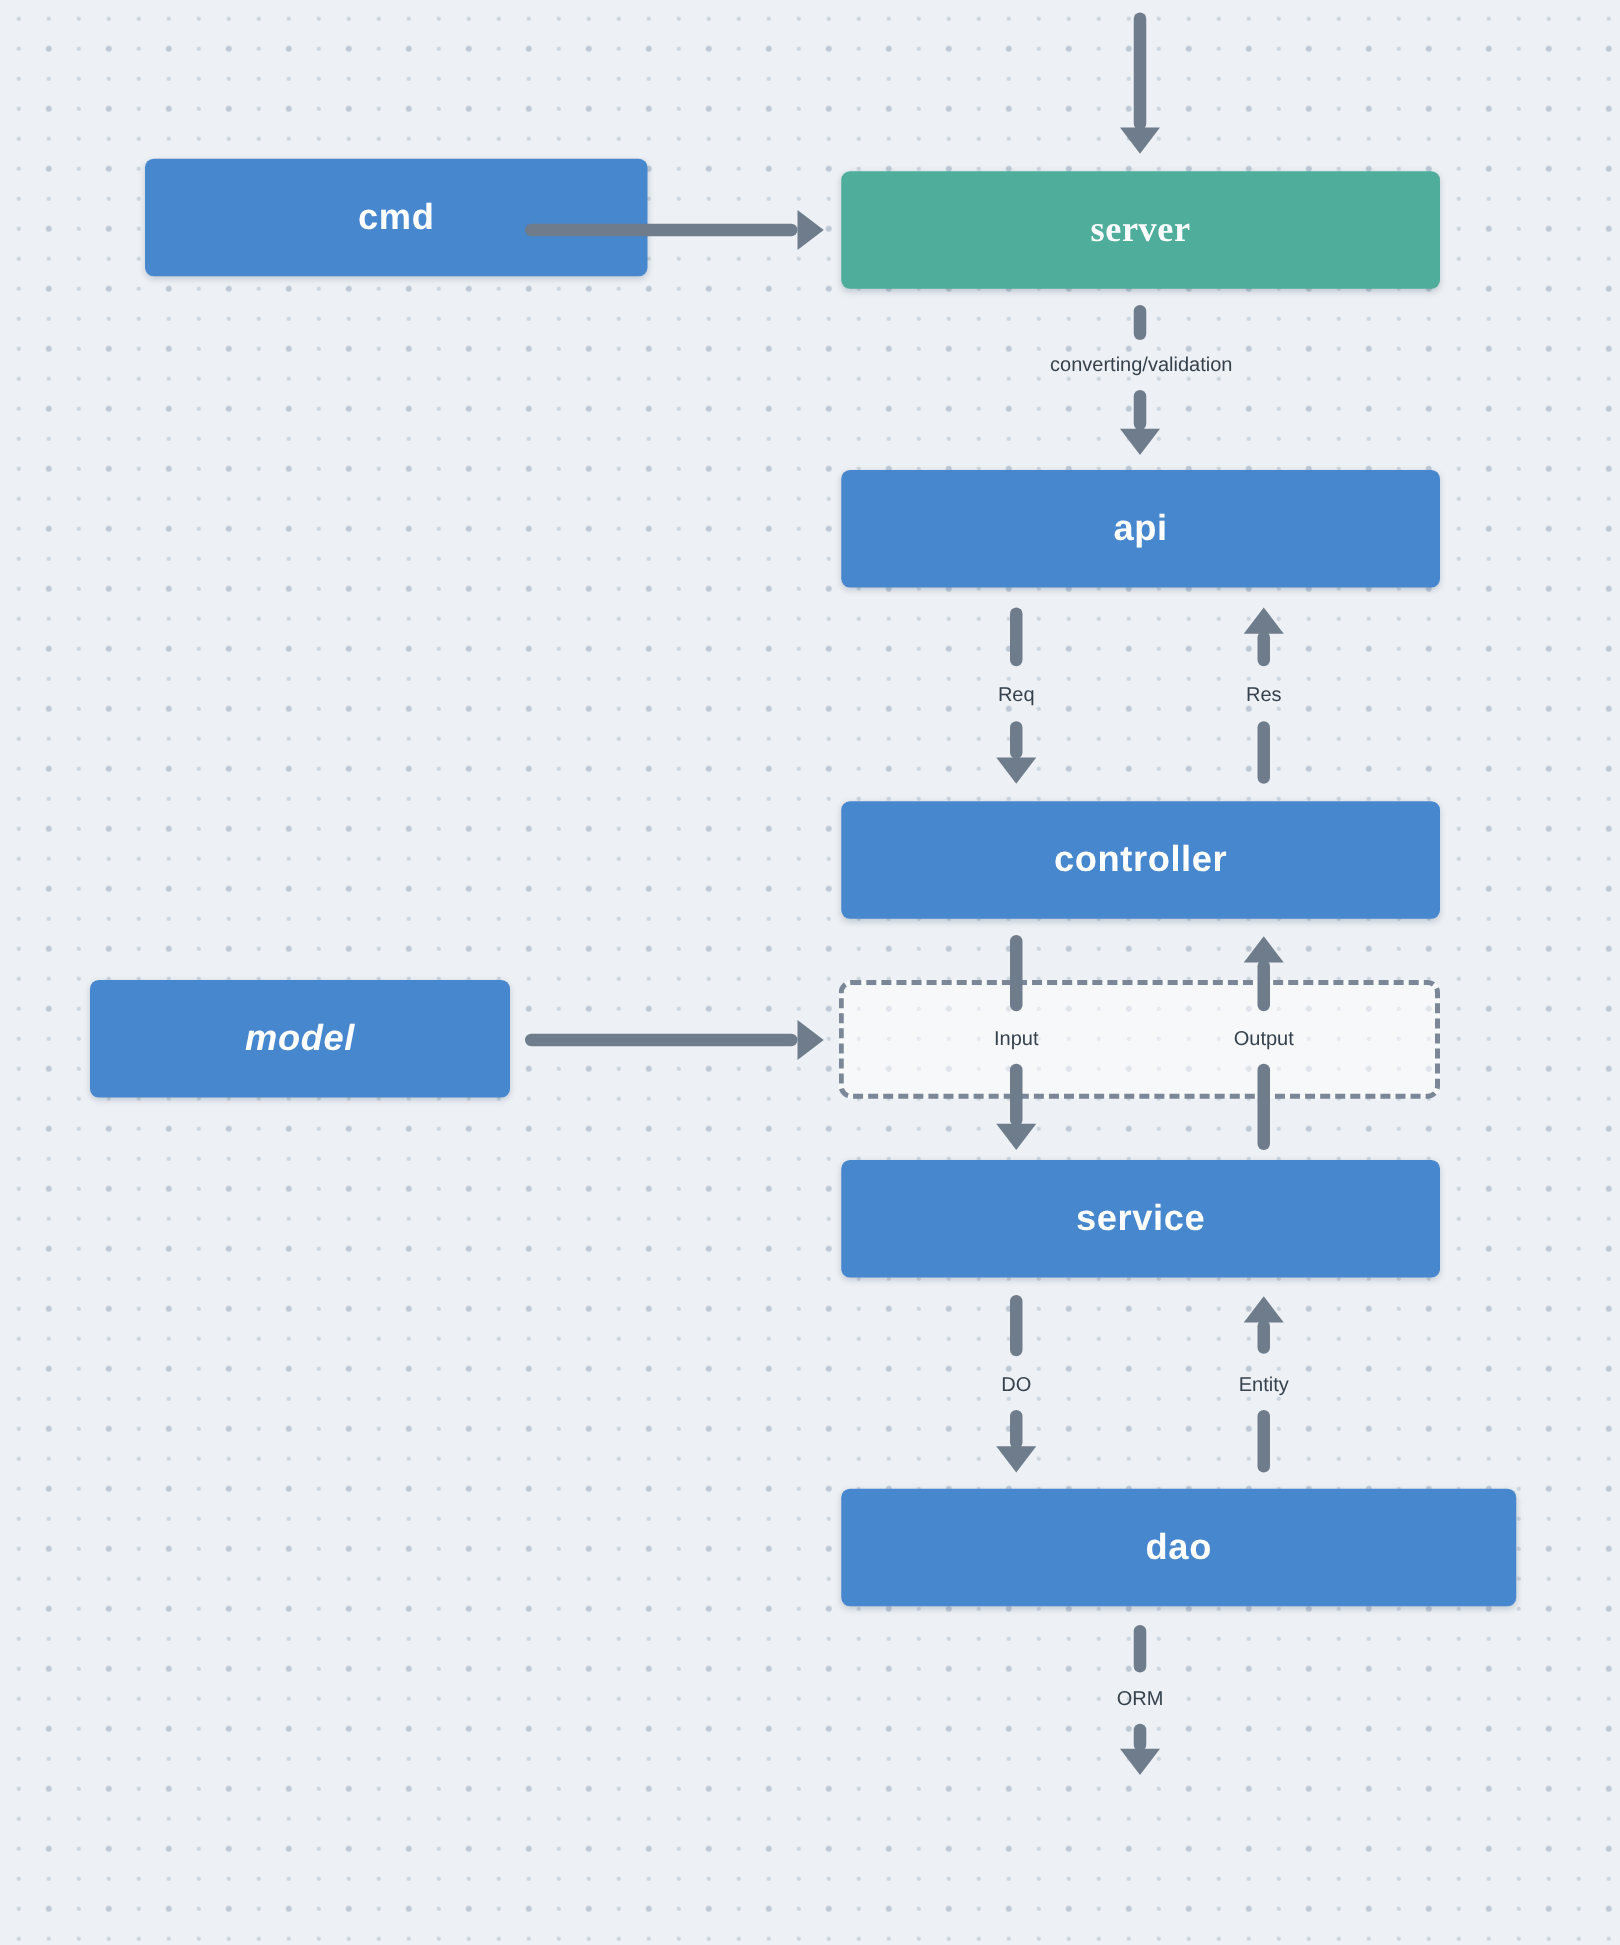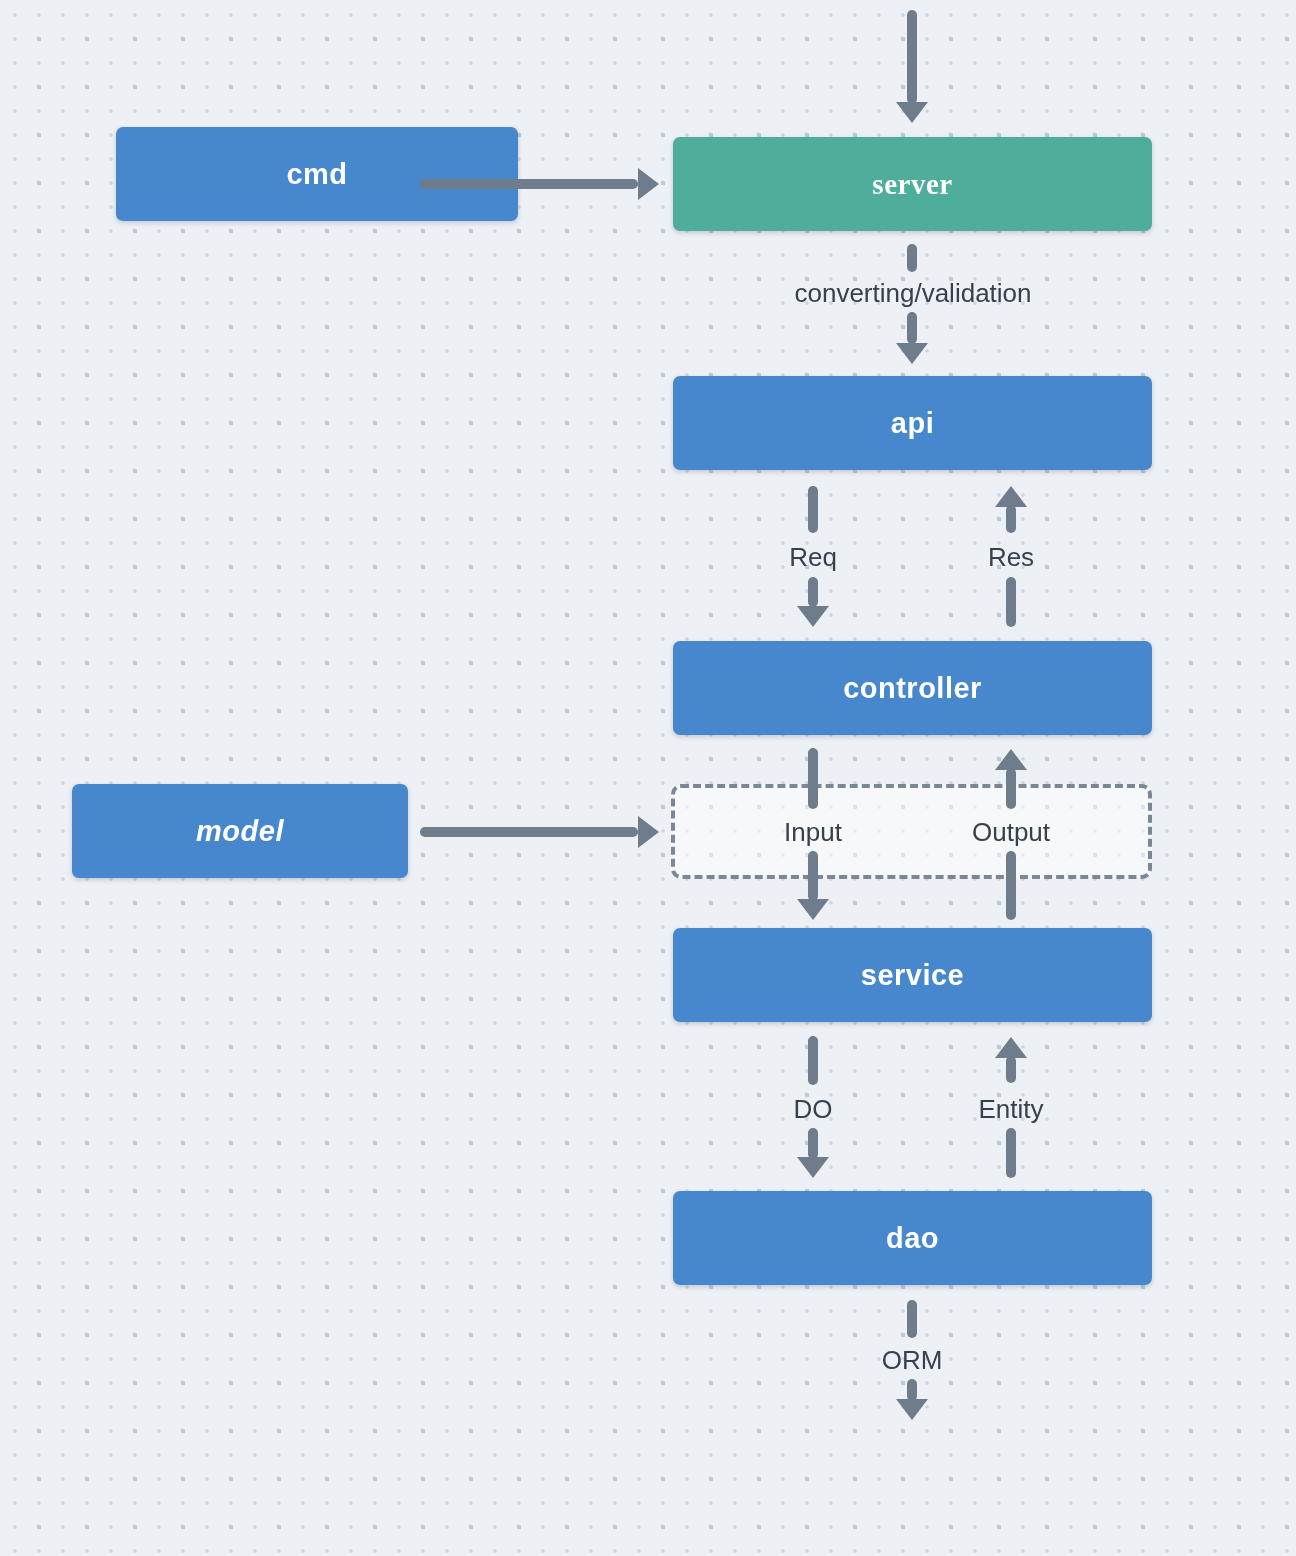--- a/index.html
+++ b/index.html
@@ -82,21 +82,21 @@
     position:absolute;
     width:0;height:0;
     border-top:16px solid transparent;
     border-bottom:16px solid transparent;
     border-left:21px solid var(--arrow);
     transform:translateY(-50%);
   }
   .edge-label{
     position:absolute;
     transform:translateX(-50%);
-    font-size:26px;
+    font-size:16px;
     line-height:28px;
     color:var(--edge-label-text);
     white-space:nowrap;
   }
   .boundary{
     position:absolute;
     left:671px; top:784px;
     width:481px; height:95px;
     box-sizing:border-box;
     border:4px dashed var(--boundary-border);
@@ -172,21 +172,21 @@
   <div class="vline" style="left:813px; top:1036px; height:49px;"></div>
   <div class="edge-label" style="left:813px; top:1095px;">DO</div>
   <div class="vline" style="left:813px; top:1128px; height:31px;"></div>
   <div class="head-down" style="left:813px; top:1157px;"></div>
 
   <div class="head-up" style="left:1011px; top:1037px;"></div>
   <div class="vline" style="left:1011px; top:1056px; height:27px;"></div>
   <div class="edge-label" style="left:1011px; top:1095px;">Entity</div>
   <div class="vline" style="left:1011px; top:1128px; height:50px;"></div>
 
-  <div class="node node-blue" style="left:673px; top:1191px; width:479px;">
+  <div class="node node-blue" style="left:673px; top:1191px; width:540px;">
     <span>dao</span>
   </div>
 
   <div class="vline" style="left:912px; top:1300px; height:38px;"></div>
   <div class="edge-label" style="left:912px; top:1346px;">ORM</div>
   <div class="vline" style="left:912px; top:1379px; height:22px;"></div>
   <div class="head-down" style="left:912px; top:1399px;"></div>
 
 
 </div>

